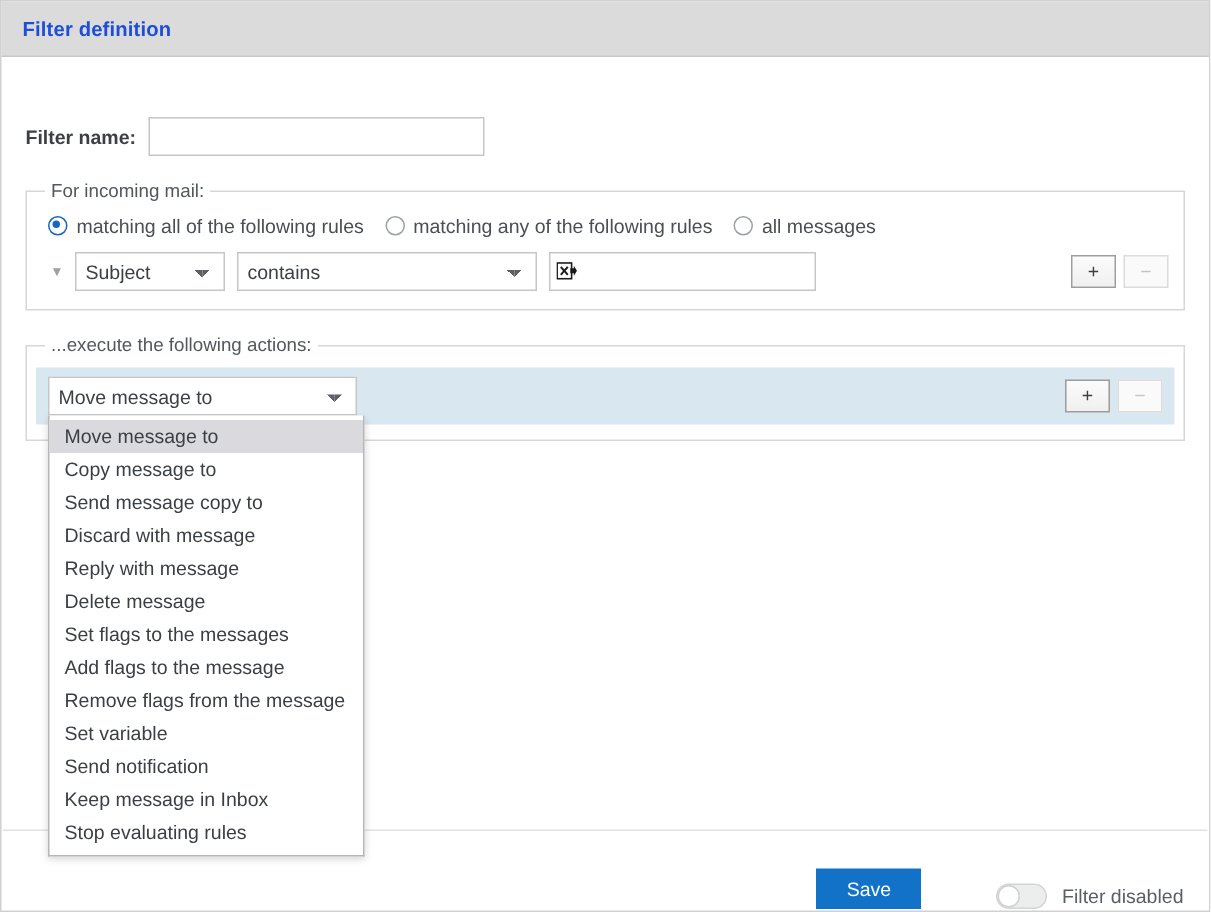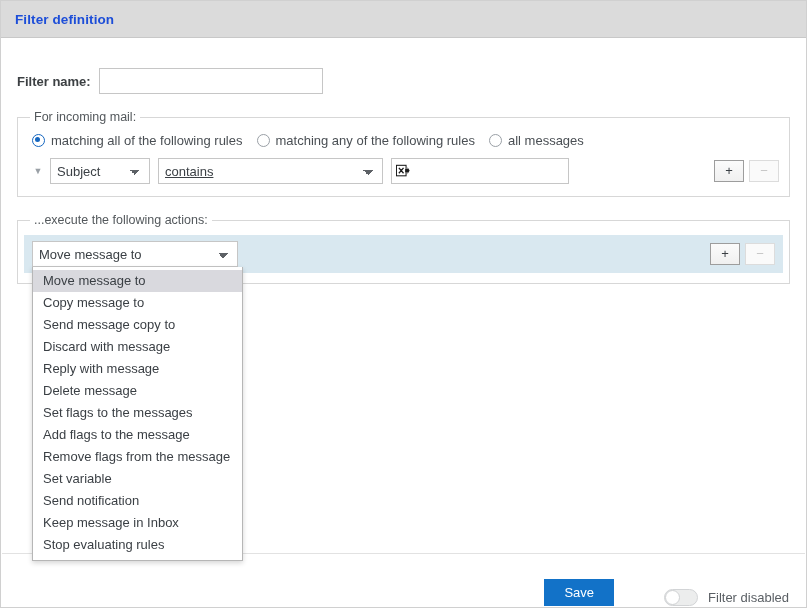--- a/index.html
+++ b/index.html
@@ -44,21 +44,21 @@
     position: relative;
     padding: 0 16px;
     height: 516px;
     box-sizing: border-box;
   }
 
   
   .fname-row {
     display: flex;
     align-items: center;
-    padding-top: 30px;
+    padding-top: 40px;
     padding-bottom: 0;
   }
   .fname-label {
     font-weight: bold;
     font-size: 13px;
     color: #3c4043;
     margin-right: 8px;
   }
   .fname-input {
     width: 224px;
@@ -157,21 +157,21 @@
     background-image:
       linear-gradient(45deg, transparent 50%, #5d6166 50%),
       linear-gradient(135deg, #5d6166 50%, transparent 50%);
     background-position:
       calc(100% - 14px) 11px,
       calc(100% - 9px) 11px;
     background-size: 5px 5px, 5px 5px;
     background-repeat: no-repeat;
   }
   .sel-header { width: 100px; }
-  .sel-op { width: 225px; text-decoration: underline; }
+  .sel-op { width: 200px; }
   .sel-folder { width: 103px; }
   .sel-action { width: 206px; }
 
   .value-input {
     width: 178px;
     height: 26px;
     border: 1px solid #c6c6c6;
     background: #fff;
     margin-left: 8px;
     box-sizing: border-box;

